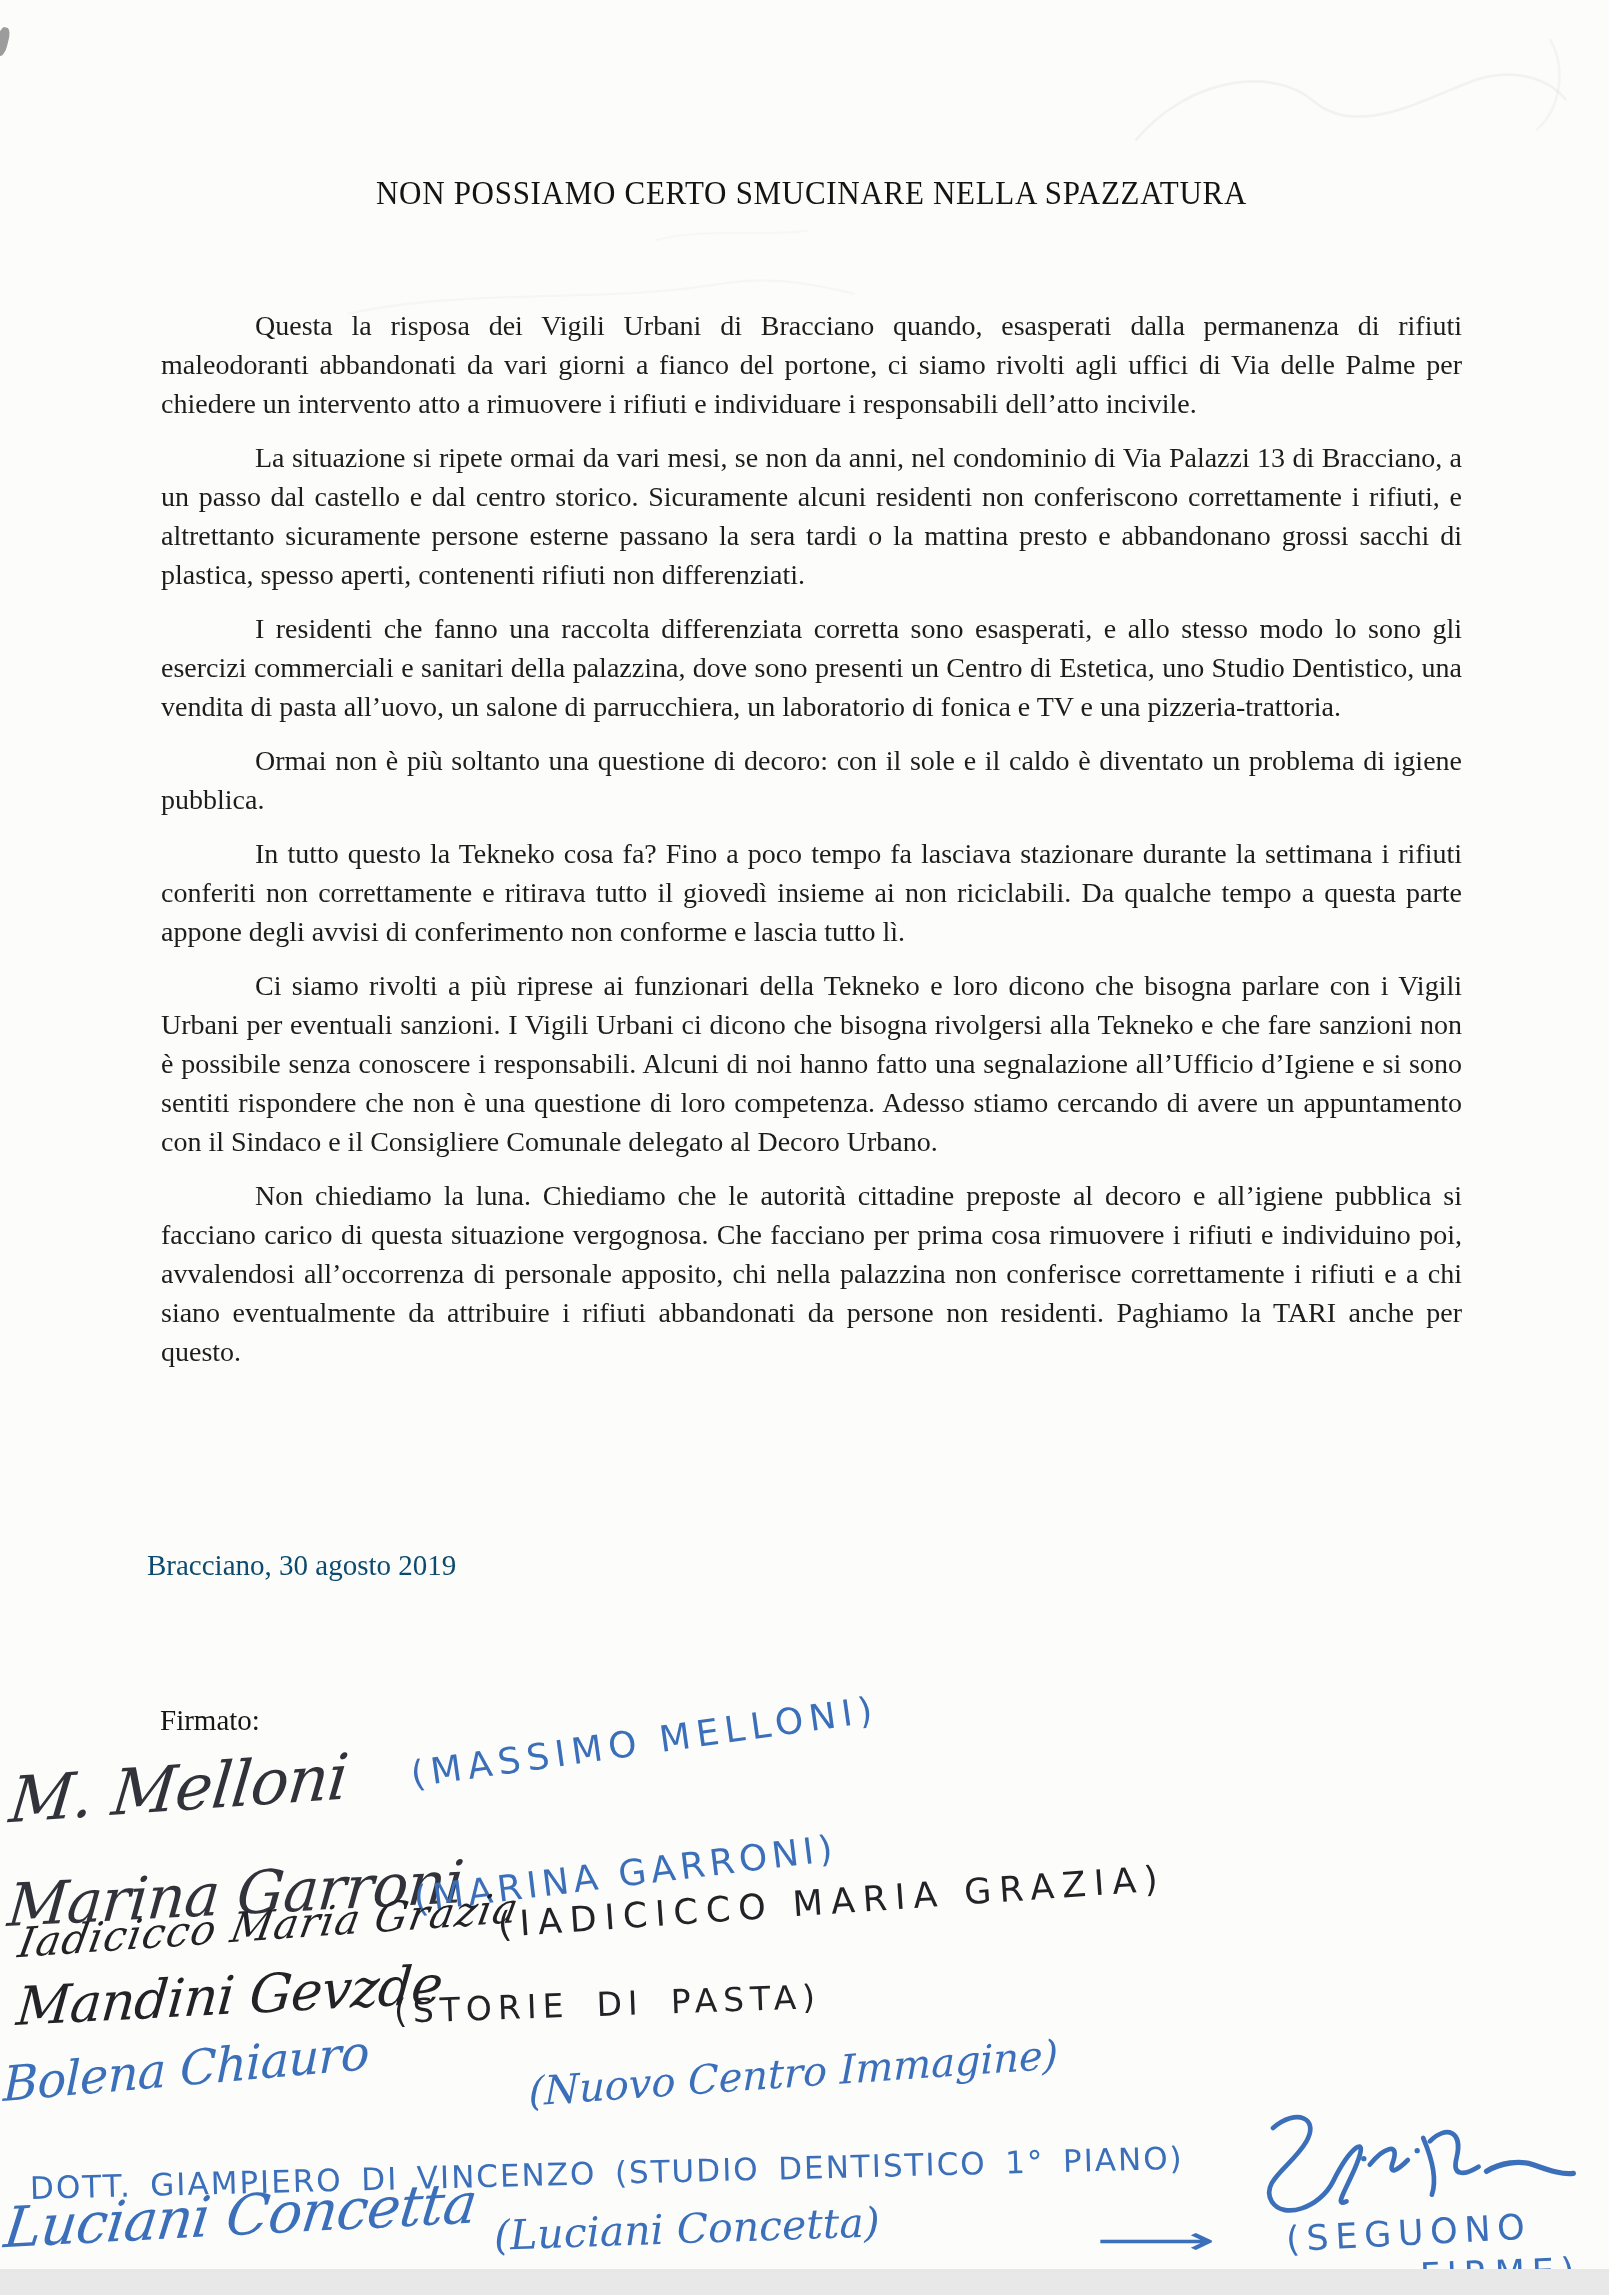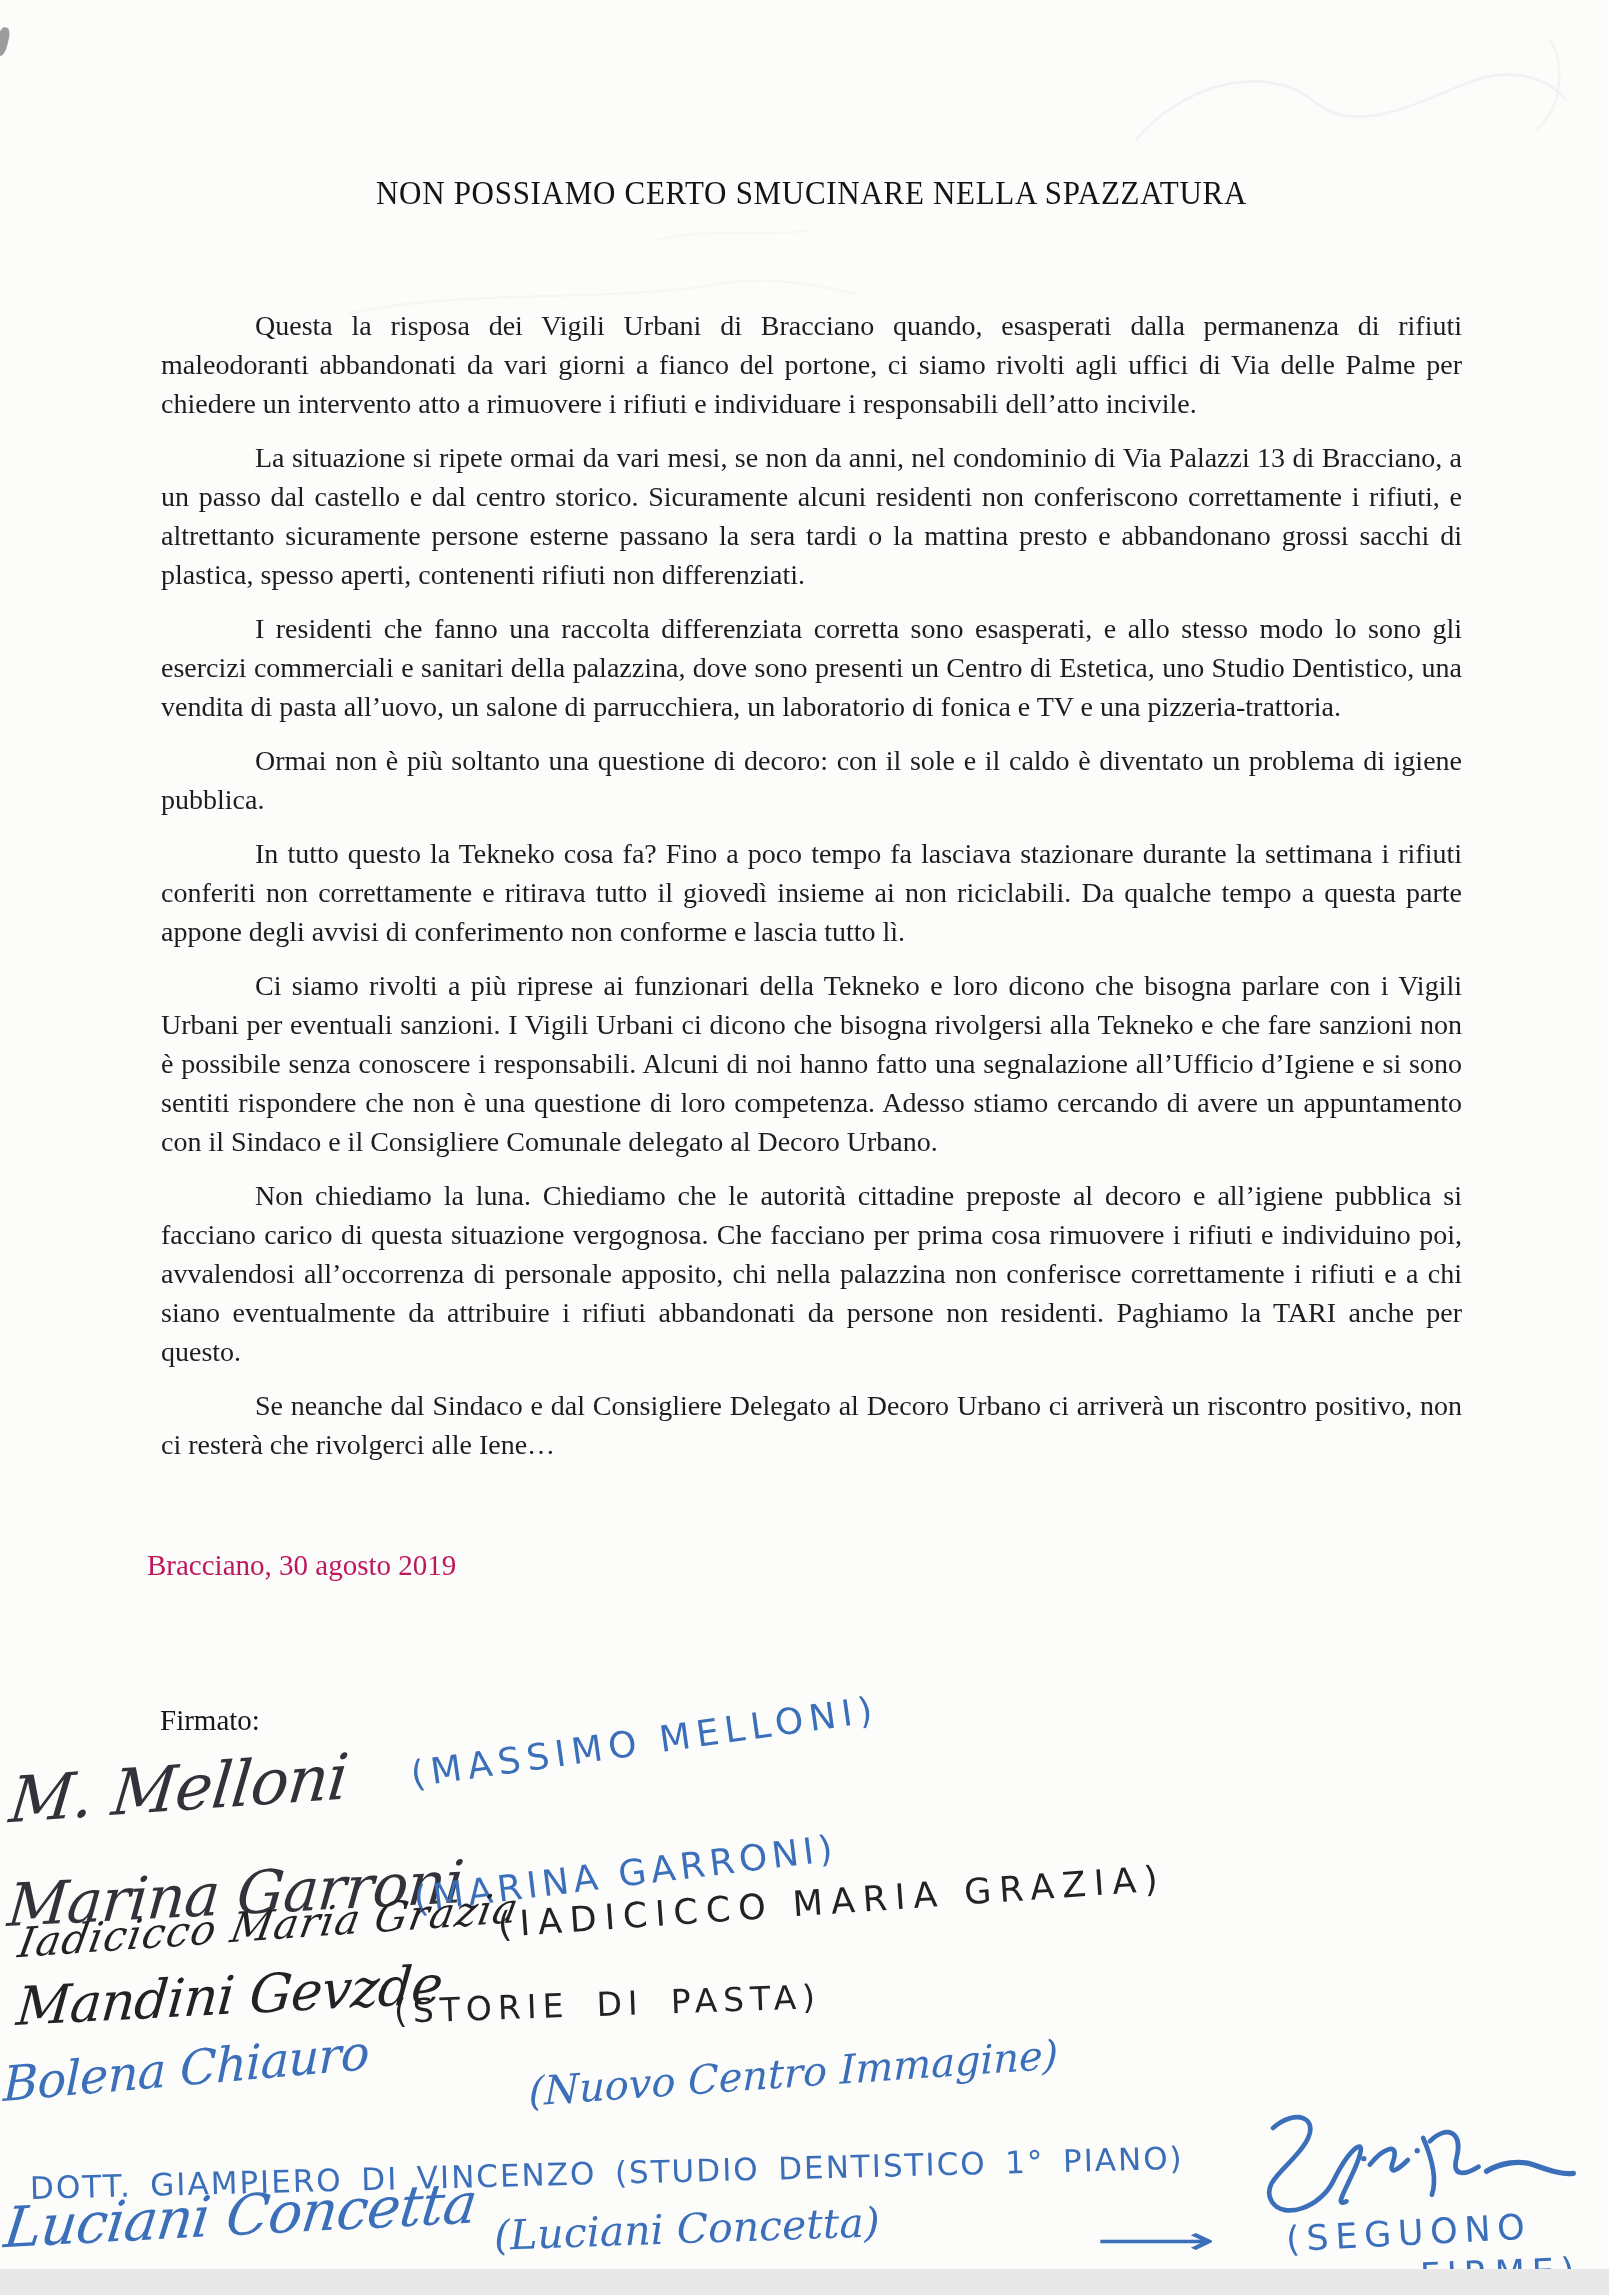--- a/index.html
+++ b/index.html
@@ -27,21 +27,21 @@
   .body-text{
     position:absolute;
     left:146px;top:291px;width:1331px;
     font-size:28px;
     line-height:39px;
     text-align:justify;
   }
   .body-text p{margin:15px;text-indent:94px;}
   .dateline{
     position:absolute;left:147px;top:1549px;
-    font-size:29px;color:#be185d;white-space:nowrap;
+    font-size:29px;color:#0c4a6e;white-space:nowrap;
   }
   .signed-label{
     position:absolute;left:147px;top:1704px;
     font-size:29px;color:#161616;white-space:nowrap;margin-left:13px;
   }
   
   .script{
     position:absolute;
     font-family:"DejaVu Serif",serif;
     font-style:italic;
@@ -125,21 +125,20 @@
   <h1 class="title">NON POSSIAMO CERTO SMUCINARE NELLA SPAZZATURA</h1>
 
   <div class="body-text">
     <p>Questa la risposa dei Vigili Urbani di Bracciano quando, esasperati dalla permanenza di rifiuti maleodoranti abbandonati da vari giorni a fianco del portone, ci siamo rivolti agli uffici di Via delle Palme per chiedere un intervento atto a rimuovere i rifiuti e individuare i responsabili dell’atto incivile.</p>
     <p>La situazione si ripete ormai da vari mesi, se non da anni, nel condominio di Via Palazzi 13 di Bracciano, a un passo dal castello e dal centro storico. Sicuramente alcuni residenti non conferiscono correttamente i rifiuti, e altrettanto sicuramente persone esterne passano la sera tardi o la mattina presto e abbandonano grossi sacchi di plastica, spesso aperti, contenenti rifiuti non differenziati.</p>
     <p>I residenti che fanno una raccolta differenziata corretta sono esasperati, e allo stesso modo lo sono gli esercizi commerciali e sanitari della palazzina, dove sono presenti un Centro di Estetica, uno Studio Dentistico, una vendita di pasta all’uovo, un salone di parrucchiera, un laboratorio di fonica e TV e una pizzeria-trattoria.</p>
     <p>Ormai non è più soltanto una questione di decoro: con il sole e il caldo è diventato un problema di igiene pubblica.</p>
     <p>In tutto questo la Tekneko cosa fa? Fino a poco tempo fa lasciava stazionare durante la settimana i rifiuti conferiti non correttamente e ritirava tutto il giovedì insieme ai non riciclabili. Da qualche tempo a questa parte appone degli avvisi di conferimento non conforme e lascia tutto lì.</p>
     <p>Ci siamo rivolti a più  riprese ai funzionari della Tekneko e loro dicono che bisogna parlare con i Vigili Urbani per eventuali sanzioni. I Vigili Urbani ci dicono che bisogna rivolgersi alla Tekneko e che fare sanzioni non è possibile senza conoscere i responsabili. Alcuni di noi hanno fatto una segnalazione all’Ufficio d’Igiene e si sono sentiti rispondere che non è una questione di loro competenza. Adesso stiamo cercando di avere un appuntamento con il Sindaco e il Consigliere Comunale delegato al Decoro Urbano.</p>
     <p>Non  chiediamo la luna. Chiediamo che le autorità cittadine preposte al decoro e all’igiene pubblica si facciano carico di questa situazione vergognosa. Che facciano per prima cosa rimuovere i rifiuti e individuino poi, avvalendosi all’occorrenza di personale apposito, chi nella palazzina non conferisce correttamente i rifiuti e a chi siano eventualmente da attribuire i rifiuti abbandonati da persone non residenti. Paghiamo la TARI anche per questo.</p>
-    <p>Se neanche dal Sindaco e dal Consigliere Delegato al Decoro Urbano ci arriverà un riscontro positivo, non ci resterà che rivolgerci alle Iene…</p>
   </div>
 
   <div class="dateline">Bracciano, 30 agosto 2019</div>
 
   <div class="signed-label">Firmato:</div>
 
   <div>
 
     <span class="script dark sig1-script">M. Melloni</span>
     <span class="caps blue sig1-caps">(MASSIMO MELLONI)</span>

